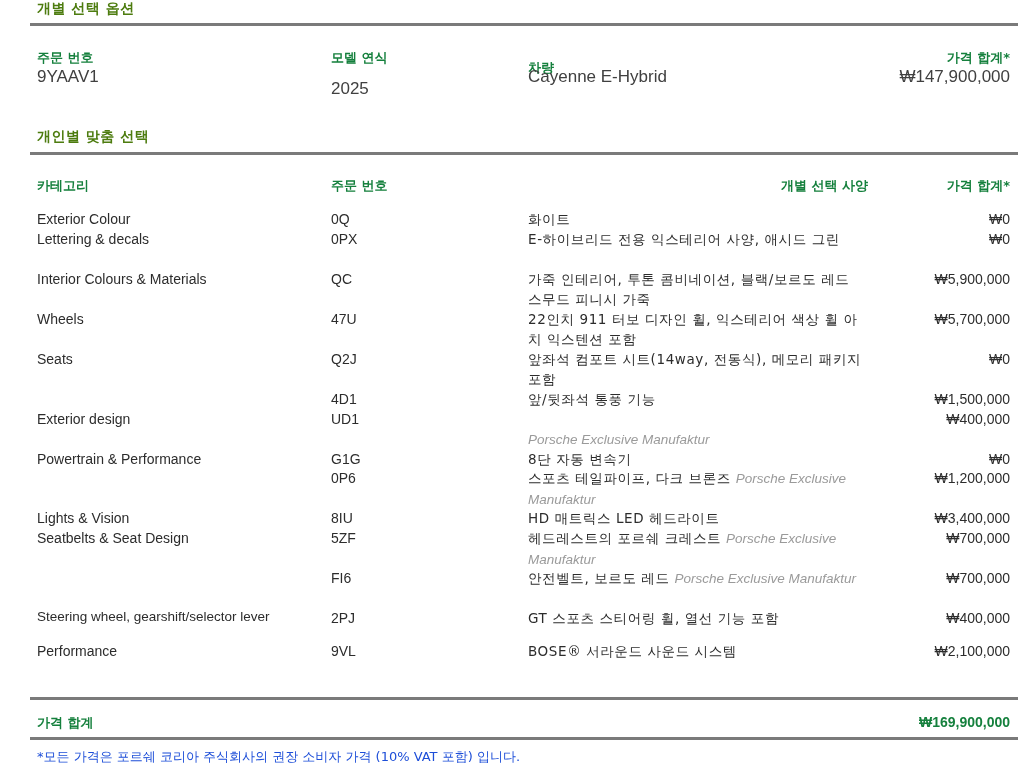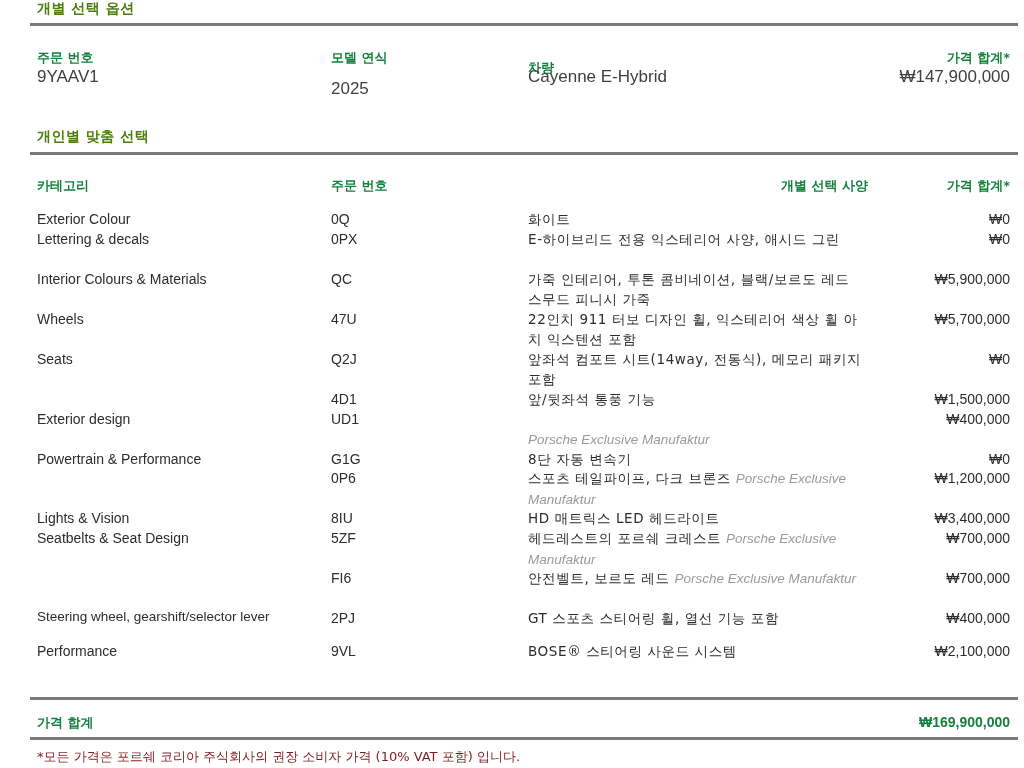--- a/index.html
+++ b/index.html
@@ -23,21 +23,21 @@
   .col-code { left: 331px; width: 180px; }
   .col-desc { left: 528px; width: 340px; }
   .col-price { left: 860px; width: 150px; text-align: right; }
 
   .row { position: absolute; left: 0; width: 1024px; }
   .cell { position: absolute; top: 0; font-size: 14px; line-height: 20px; color: #2c2c2c; }
   .cell.cat, .cell.code, .cell.price { font-family: "Liberation Sans", sans-serif; }
   .cell.desc { font-size: 13.5px; letter-spacing: 0.6px; }
   .cell.cat.small { font-size: 13.5px; line-height: 11px; padding-top: 3px; }
   .em { font-style: italic; color: #9a9a9a; font-family: "Liberation Sans", sans-serif; letter-spacing: 0; }
-  .footnote { position: absolute; left: 37px; top: 748px; font-size: 13px; color: #7f1d1d; }
+  .footnote { position: absolute; left: 37px; top: 748px; font-size: 13px; color: #1d4ed8; }
 </style>
 </head>
 <body>
 
 <div class="section-title" style="top:0px;">개별 선택 옵션</div>
 <div class="rule" style="top:23px;"></div>
 
 <div class="abs label-bold col-cat" style="top:49px;">주문 번호</div>
 <div class="abs label-bold col-code" style="top:49px;">모델 연식</div>
 <div class="abs label-bold col-desc" style="top:59px;">차량</div>
@@ -145,21 +145,21 @@
   <div class="row" style="top:608px;">
     <div class="cell cat small col-cat" style="width:265px;">Steering wheel, gearshift/selector lever</div>
     <div class="cell code col-code">2PJ</div>
     <div class="cell desc col-desc">GT 스포츠 스티어링 휠, 열선 기능 포함</div>
     <div class="cell price col-price">₩400,000</div>
   </div>
 
   <div class="row" style="top:641px;">
     <div class="cell cat col-cat">Performance</div>
     <div class="cell code col-code">9VL</div>
-    <div class="cell desc col-desc">BOSE® 스티어링 사운드 시스템</div>
+    <div class="cell desc col-desc">BOSE® 서라운드 사운드 시스템</div>
     <div class="cell price col-price">₩2,100,000</div>
   </div>
 </div>
 
 <div class="rule" style="top:697px;"></div>
 <div class="abs label-bold" style="left:37px; top:714px;">가격 합계</div>
 <div class="abs label-bold" style="left:860px; width:150px; text-align:right; top:714px; font-family:'Liberation Sans', sans-serif; font-size:14px;">₩169,900,000</div>
 <div class="rule" style="top:737px;"></div>
 
 <div class="footnote">*모든 가격은 포르쉐 코리아 주식회사의 권장 소비자 가격 (10% VAT 포함) 입니다.</div>

